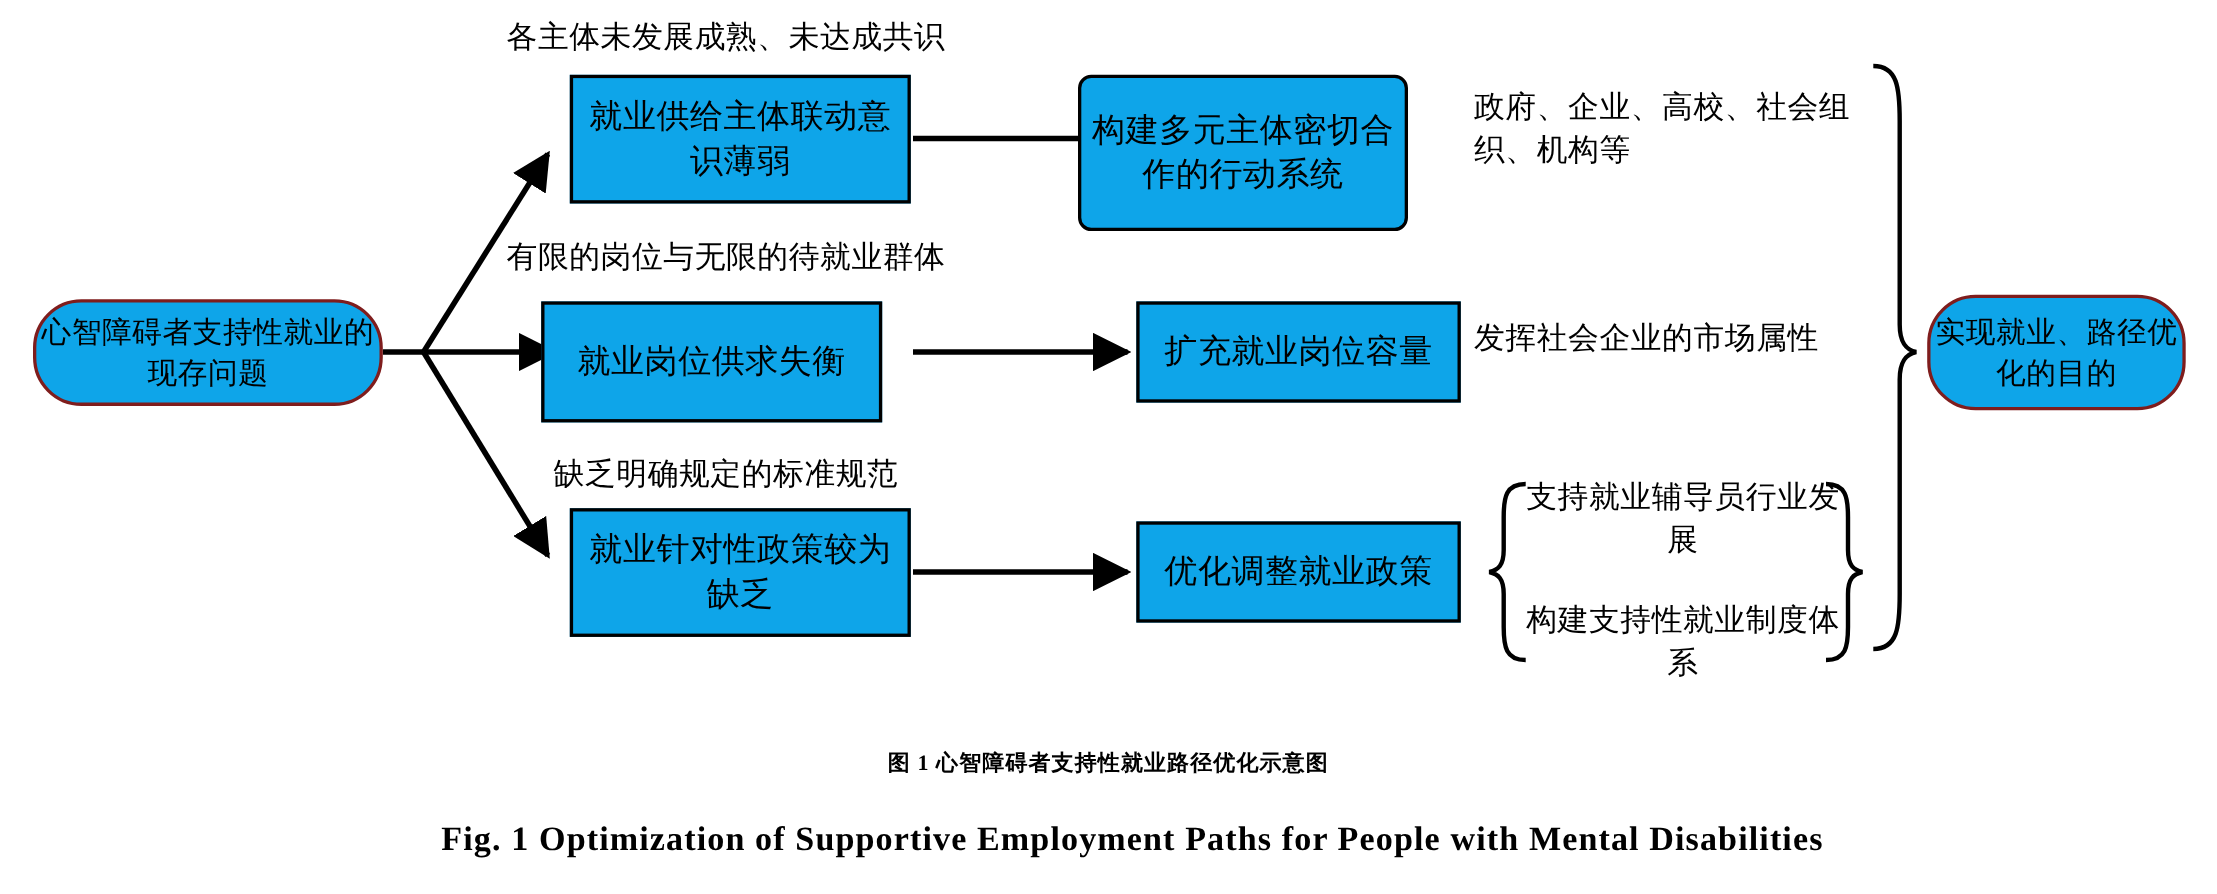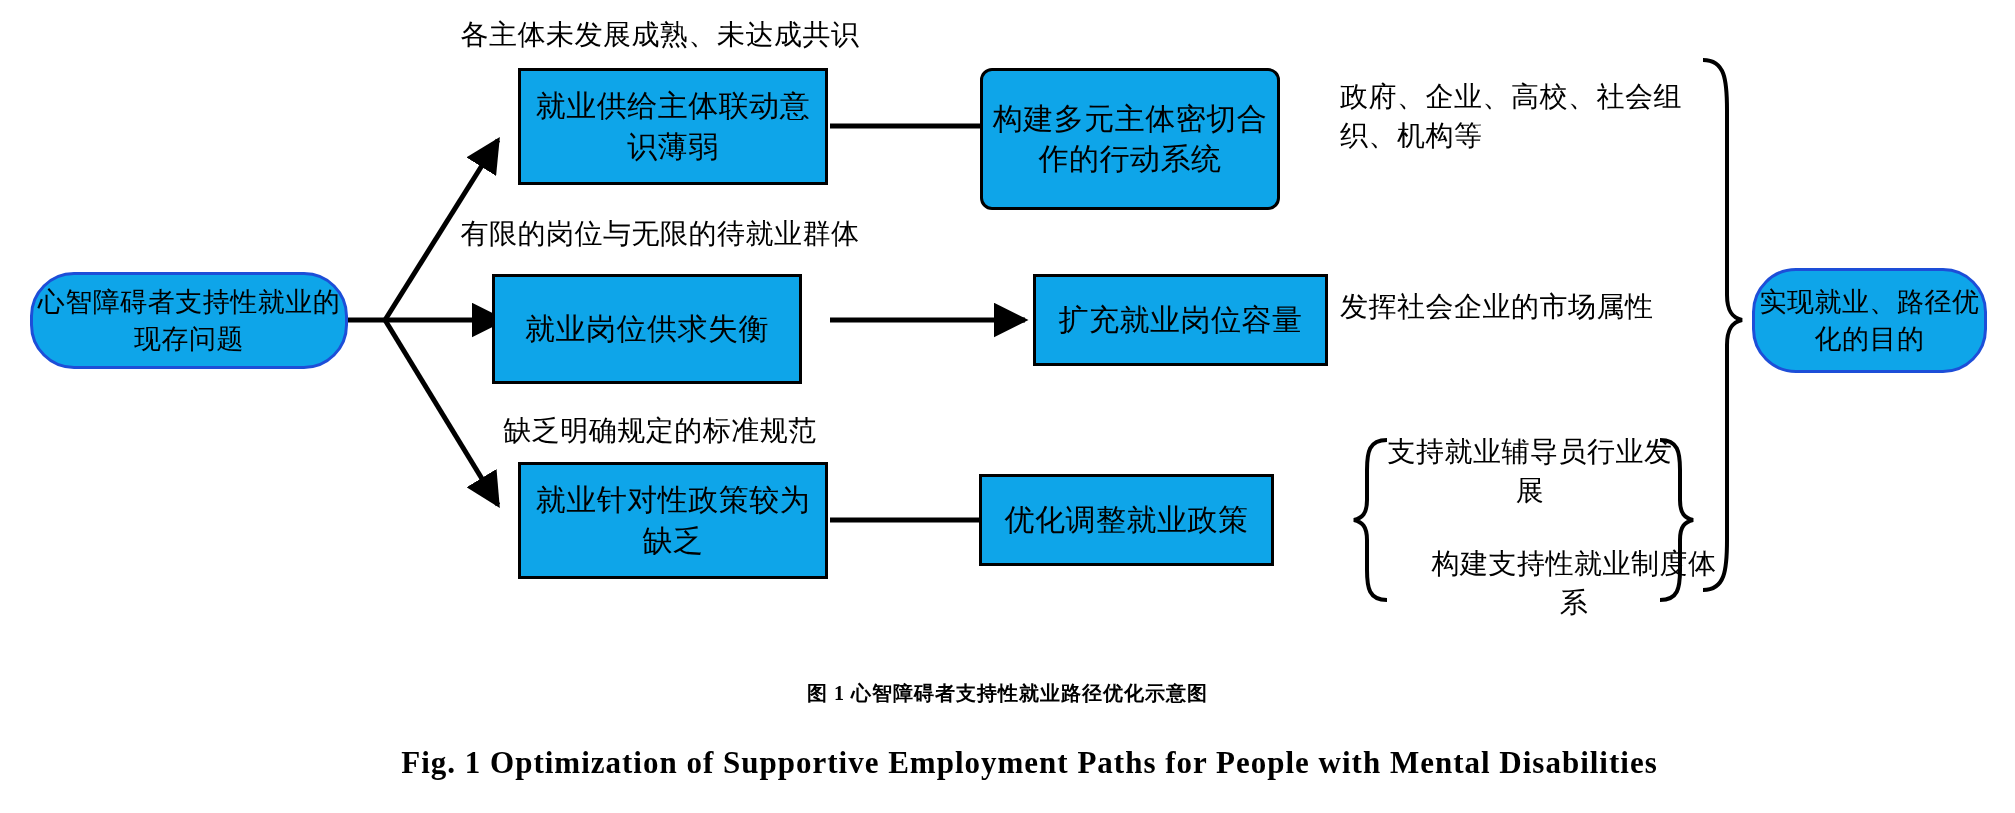--- a/index.html
+++ b/index.html
@@ -35,21 +35,21 @@
     text-align: center;
     line-height: 1.35;
     background: #0ea5e9;
   }
   .rect-node {
     border: 3px solid #000000;
     font-size: 30px;
     letter-spacing: 0.5px;
   }
   .round-node {
-    border: 3px solid #1d4ed8;
+    border: 3px solid #7f1d1d;
     border-radius: 44px;
     font-size: 27px;
     letter-spacing: 0.5px;
   }
   .free-label {
     position: absolute;
     font-size: 28px;
     line-height: 1.38;
     text-align: left;
     letter-spacing: 0.5px;
@@ -124,29 +124,29 @@
   <div class="node rect-node" style="left:518px; top:462px; width:310px; height:117px;">
     <span>就业针对性政策较为缺乏</span>
   </div>
 
   <div class="node rect-node" style="left:980px; top:68px; width:300px; height:142px;border-radius:12px;">
     <span>构建多元主体密切合作的行动系统</span>
   </div>
   <div class="node rect-node" style="left:1033px; top:274px; width:295px; height:92px;">
     <span>扩充就业岗位容量</span>
   </div>
-  <div class="node rect-node" style="left:979px; top:474px; width:295px; height:92px;">
+  <div class="node rect-node" style="left:1033px; top:474px; width:295px; height:92px;">
     <span>优化调整就业政策</span>
   </div>
 
   <div class="free-label" style="left:1340px; top:78px; width:345px;">政府、企业、高校、社会组织、机构等</div>
   <div class="free-label" style="left:1340px; top:288px; width:330px;">发挥社会企业的市场属性</div>
 
   <div class="free-label centered" style="left:1385px; top:433px; width:290px;">支持就业辅导员行业发展</div>
-  <div class="free-label centered" style="left:1429px; top:545px; width:290px;">构建支持性就业制度体系</div>
+  <div class="free-label centered" style="left:1385px; top:545px; width:290px;">构建支持性就业制度体系</div>
 
   <div class="node round-node" style="left:1752px; top:268px; width:235px; height:105px;">
     <span>实现就业、路径优化的目的</span>
   </div>
 
   <div class="caption caption-cn" style="top:680px;">图 1   心智障碍者支持性就业路径优化示意图</div>
   <div class="caption caption-en" style="top:745px;">Fig. 1   Optimization of Supportive Employment Paths for People with Mental Disabilities</div>
 
 </div>
 

